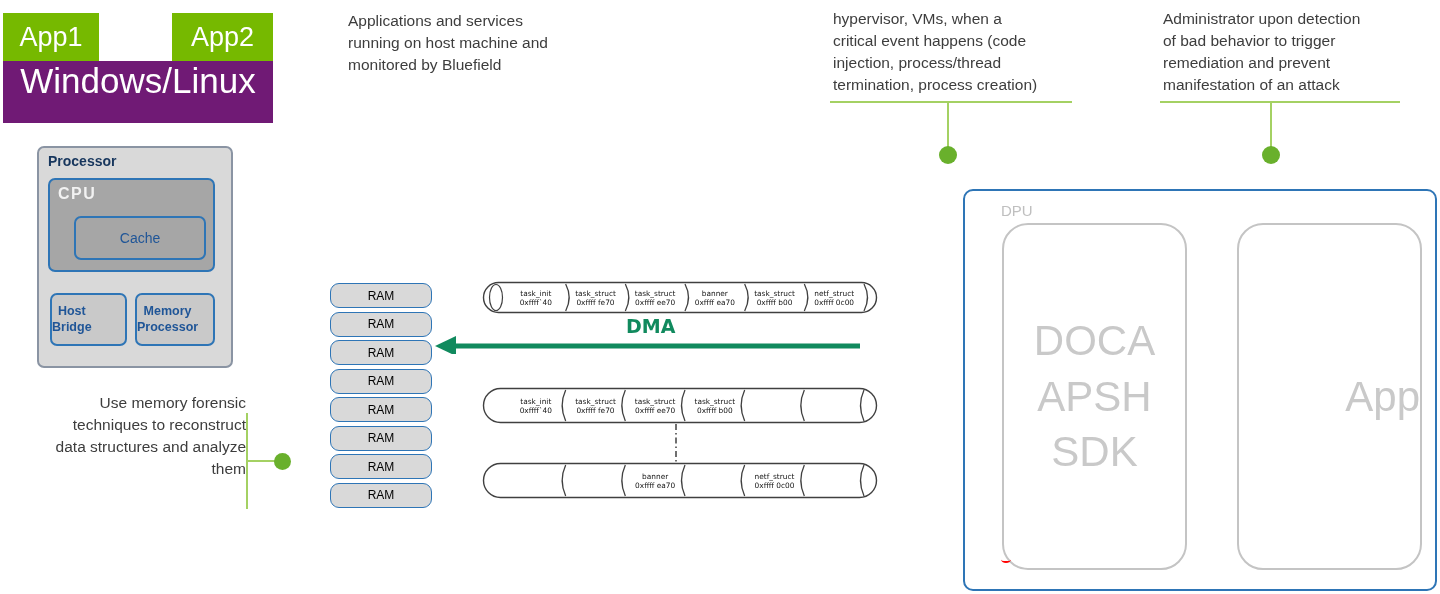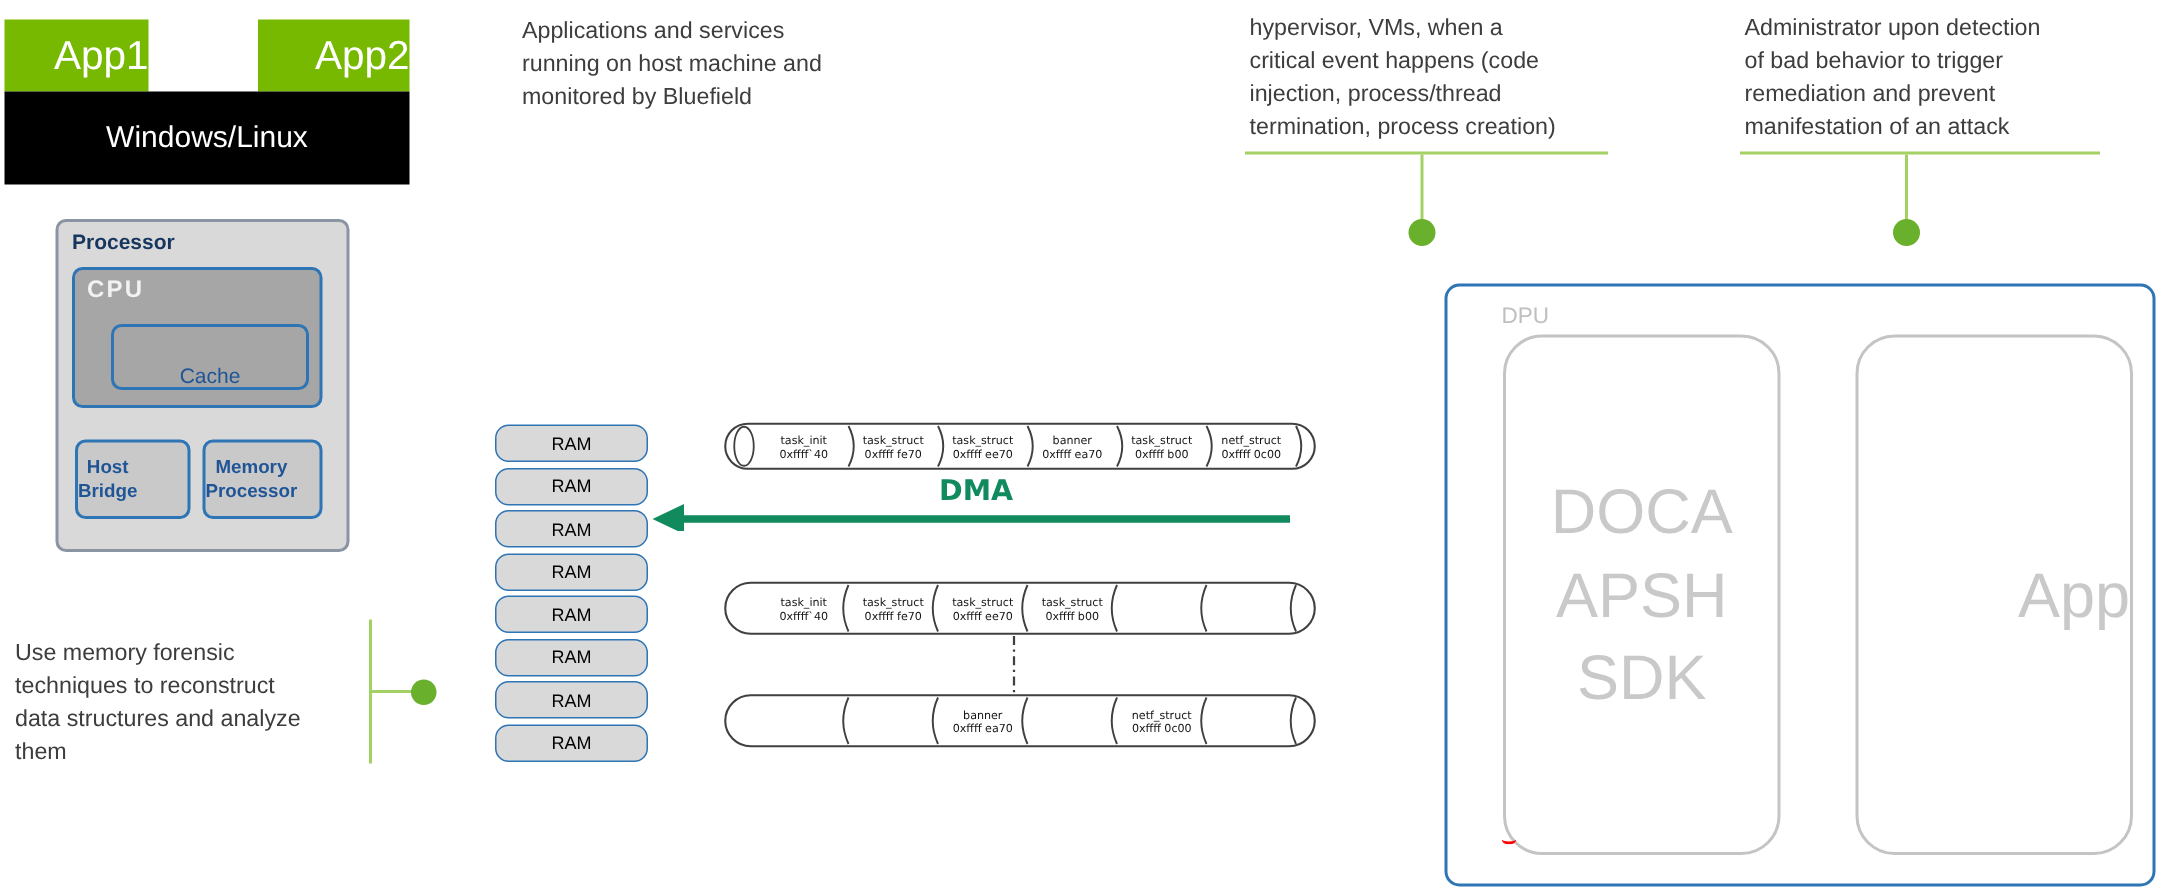--- a/index.html
+++ b/index.html
@@ -1,32 +1,32 @@
 <!DOCTYPE html>
 <html><head>
 <meta charset="utf-8">
 <style>
   html,body{margin:0;padding:0;background:#fff;}
   .canvas{position:relative;width:1440px;height:594px;background:#fff;overflow:hidden;
           font-family:"Liberation Sans",sans-serif;}
   .abs{position:absolute;}
 
   
-  .app-box{background:#76B900;color:#fff;display:flex;align-items:center;justify-content:flex-end;
+  .app-box{background:#76B900;color:#fff;display:flex;align-items:center;justify-content:center;
            font-size:27px;}
-  .os-box{background:#000000;color:#fff;display:flex;align-items:center;justify-content:center;
-          font-size:20px;}
+  .os-box{background:#701a75;color:#fff;display:flex;justify-content:center;
+          font-size:35px;}
 
   
   .processor{background:#D9D9D9;border:2px solid #8A94A3;border-radius:7px;}
   .proc-label{color:#17365D;font-size:14px;font-weight:700;}
   .cpu-box{background:#A6A6A6;border:2px solid #2E75B6;border-radius:7px;}
   .cpu-label{color:#F2F2F2;font-size:16px;font-weight:600;letter-spacing:1.5px;}
   .cache-box{background:#A6A6A6;border:2px solid #2E75B6;border-radius:7px;
-             display:flex;align-items:flex-end;justify-content:center;
+             display:flex;align-items:center;justify-content:center;
              color:#1F5597;font-size:14px;}
   .sub-box{background:#C9C9C9;border:2px solid #2E75B6;border-radius:7px;
            display:flex;align-items:center;text-align:center;
            color:#1F5597;font-size:12.5px;font-weight:600;line-height:1.25;white-space:pre-line;}
 
   
   .note{color:#3D3D3D;font-size:15.5px;line-height:1.42;white-space:pre-line;}
 
   
   .gline{background:#A4D163;}
@@ -85,21 +85,21 @@
 critical event happens (code
 injection, process/thread
 termination, process creation)</div>
   <div class="abs note" style="left:348px;top:10px;width:300px;">Applications and services
 running on host machine and
 monitored by Bluefield</div>
   <div class="abs note" style="left:1163px;top:8px;width:280px;">Administrator upon detection
 of bad behavior to trigger
 remediation and prevent
 manifestation of an attack</div>
-  <div class="abs note" style="left:10px;top:425px;width:236px;">Use memory forensic
+  <div class="abs note" style="left:10px;top:392px;width:236px;text-align:right;">Use memory forensic
 techniques to reconstruct
 data structures and analyze
 them</div>
 
   <div class="abs gline" style="left:830px;top:101px;width:242px;height:2px;"></div>
   <div class="abs gline" style="left:947px;top:103px;width:2px;height:44px;"></div>
   <div class="abs gdot" style="left:939px;top:146px;width:18px;height:18px;"></div>
 
   <div class="abs gline" style="left:1160px;top:101px;width:240px;height:2px;"></div>
   <div class="abs gline" style="left:1270px;top:103px;width:2px;height:44px;"></div>

